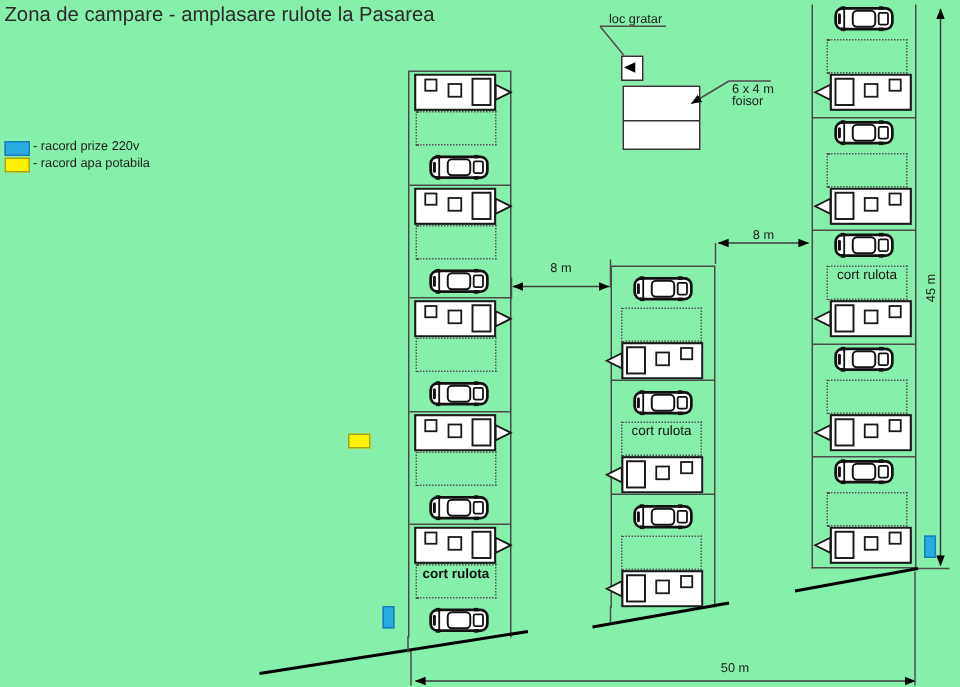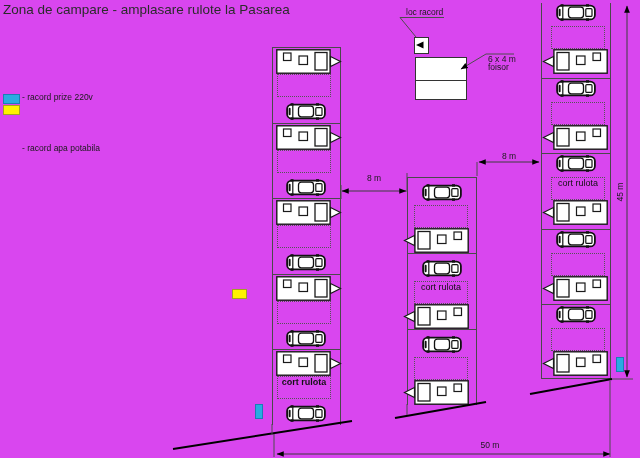--- a/index.html
+++ b/index.html
@@ -1,27 +1,27 @@
 <!DOCTYPE html>
 <html><head>
 <meta charset="utf-8">
 <style>
   html,body{margin:0;padding:0;background:#fff;}
-  #canvas{position:relative;width:640px;height:458px;background:#d946ef;overflow:hidden;
+  #canvas{position:relative;width:640px;height:458px;background:#86efac;overflow:hidden;
           font-family:"Liberation Sans",sans-serif;color:#1a1a1a;}
   .abs{position:absolute;}
   .title{left:3px;top:2px;font-size:13.5px;color:#2b2b2b;white-space:nowrap;}
   .small{font-size:8.5px;color:#1a1a1a;white-space:nowrap;line-height:1.05;}
   .dim{font-size:8.5px;color:#1a1a1a;text-align:center;white-space:nowrap;}
   
   .swatch{width:15px;height:8px;}
   .swatch.power{left:3px;top:94px;border:1px solid #1a7fb5;}
   .swatch.water{left:3px;top:105px;border:1px solid #a3a320;}
   .legend-label-power{left:22px;top:93px;}
-  .legend-label-water{left:22px;top:104px;margin-top:40px;}
+  .legend-label-water{left:22px;top:104px;}
   
   .grill-square{left:414px;top:37px;width:13px;height:15px;border:1.4px solid #333;background:#fff;}
   .gazebo-rect{left:415px;top:57px;width:50px;height:41px;border:1.4px solid #333;background:#fff;}
   .gazebo-divider{position:absolute;left:0;top:22px;width:100%;border-top:1.3px solid #333;}
   .label-grill{left:406px;top:8px;}
   .label-gazebo{left:488px;top:63px;}
   .label-gazebo-size{left:488px;top:55px;}
   
   .camp-column{position:absolute;border-left:1px solid #4a4a4a;border-right:1px solid #4a4a4a;box-sizing:border-box;}
   .camp-column.col-right{border-bottom:1px solid #4a4a4a;}
@@ -62,21 +62,21 @@
 
 <div id="canvas">
 
   <div class="abs title">Zona de campare - amplasare rulote la Pasarea</div>
 
   <div class="abs swatch power" id="legend-power-swatch" style="background: rgb(41, 171, 226);"></div>
   <div class="abs small legend-label-power">- racord prize 220v</div>
   <div class="abs swatch water" id="legend-water-swatch" style="background: rgb(255, 242, 0);"></div>
   <div class="abs small legend-label-water">- racord apa potabila</div>
 
-  <div class="abs small label-grill">loc racord</div>
+  <div class="abs small label-grill">loc gratar</div>
   <div class="abs grill-square"></div>
   <div class="abs small label-gazebo">foisor</div>
   <div class="abs small label-gazebo-size">6 x 4 m</div>
   <div class="abs gazebo-rect">
     <div class="gazebo-divider"></div>
   </div>
 
   <div id="col-holder">
       <div class="camp-column col-left" style="left: 272px; top: 47px; width: 69px; height: 378px;">
         <div class="camp-cell first" style="top: 0px; height: 75.6px;">

